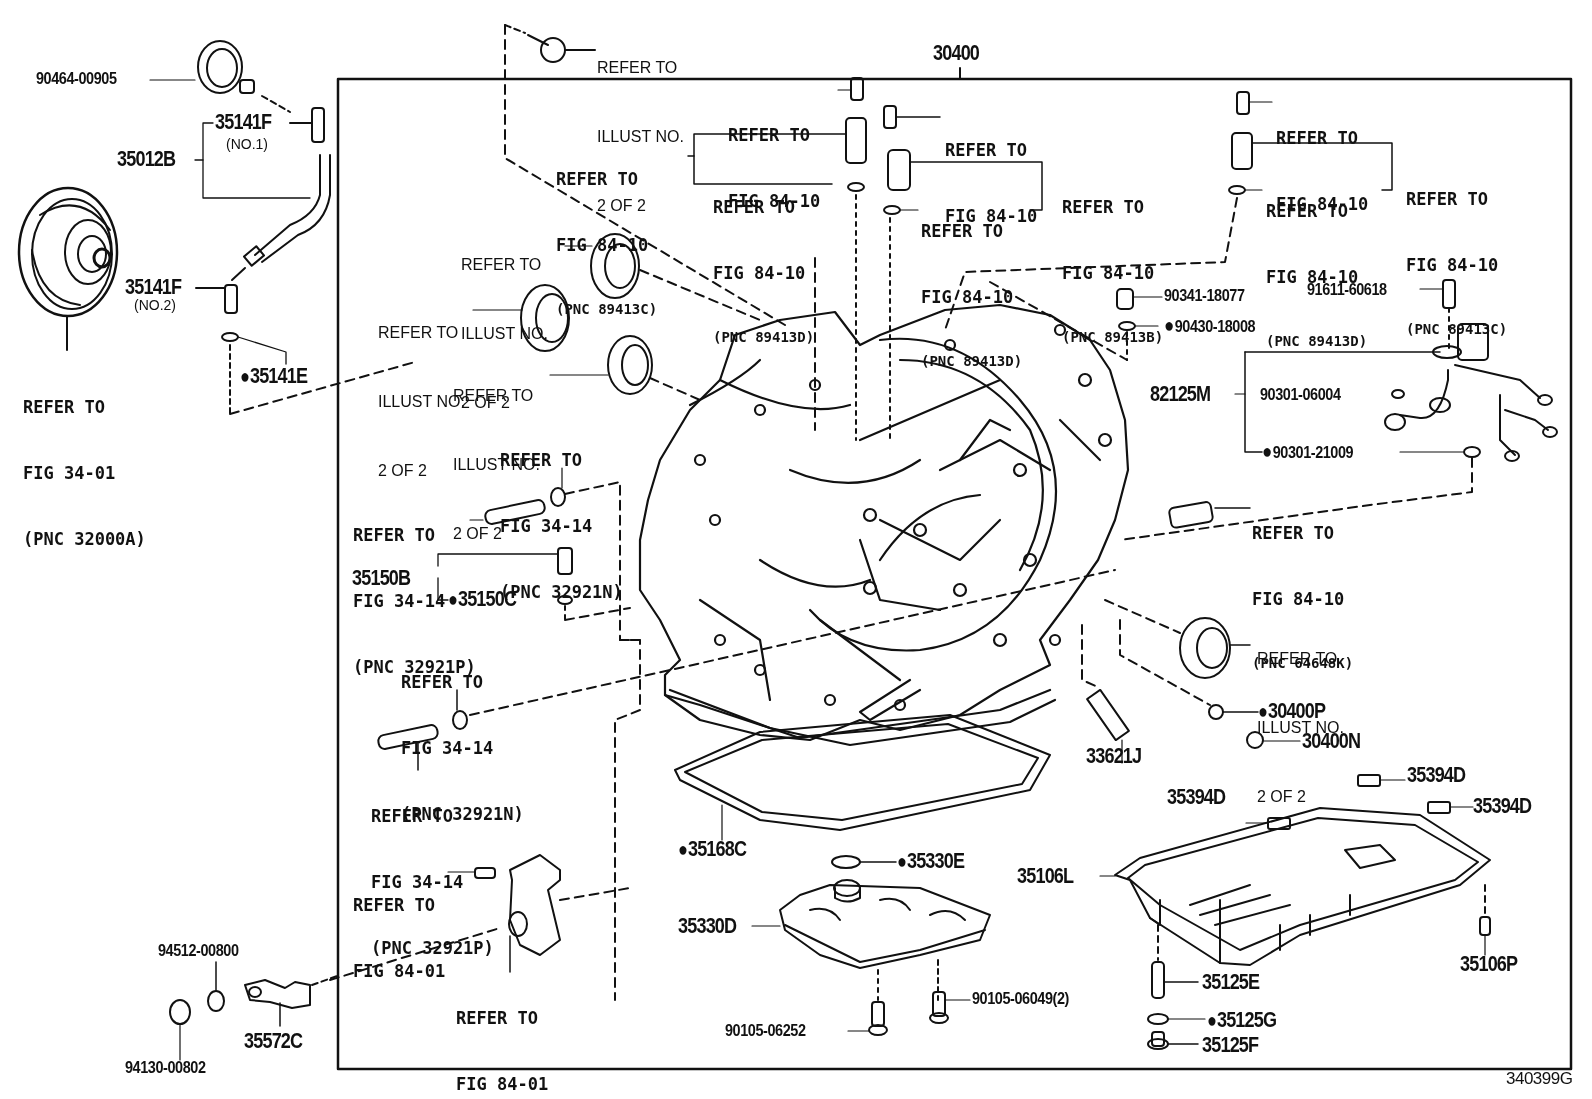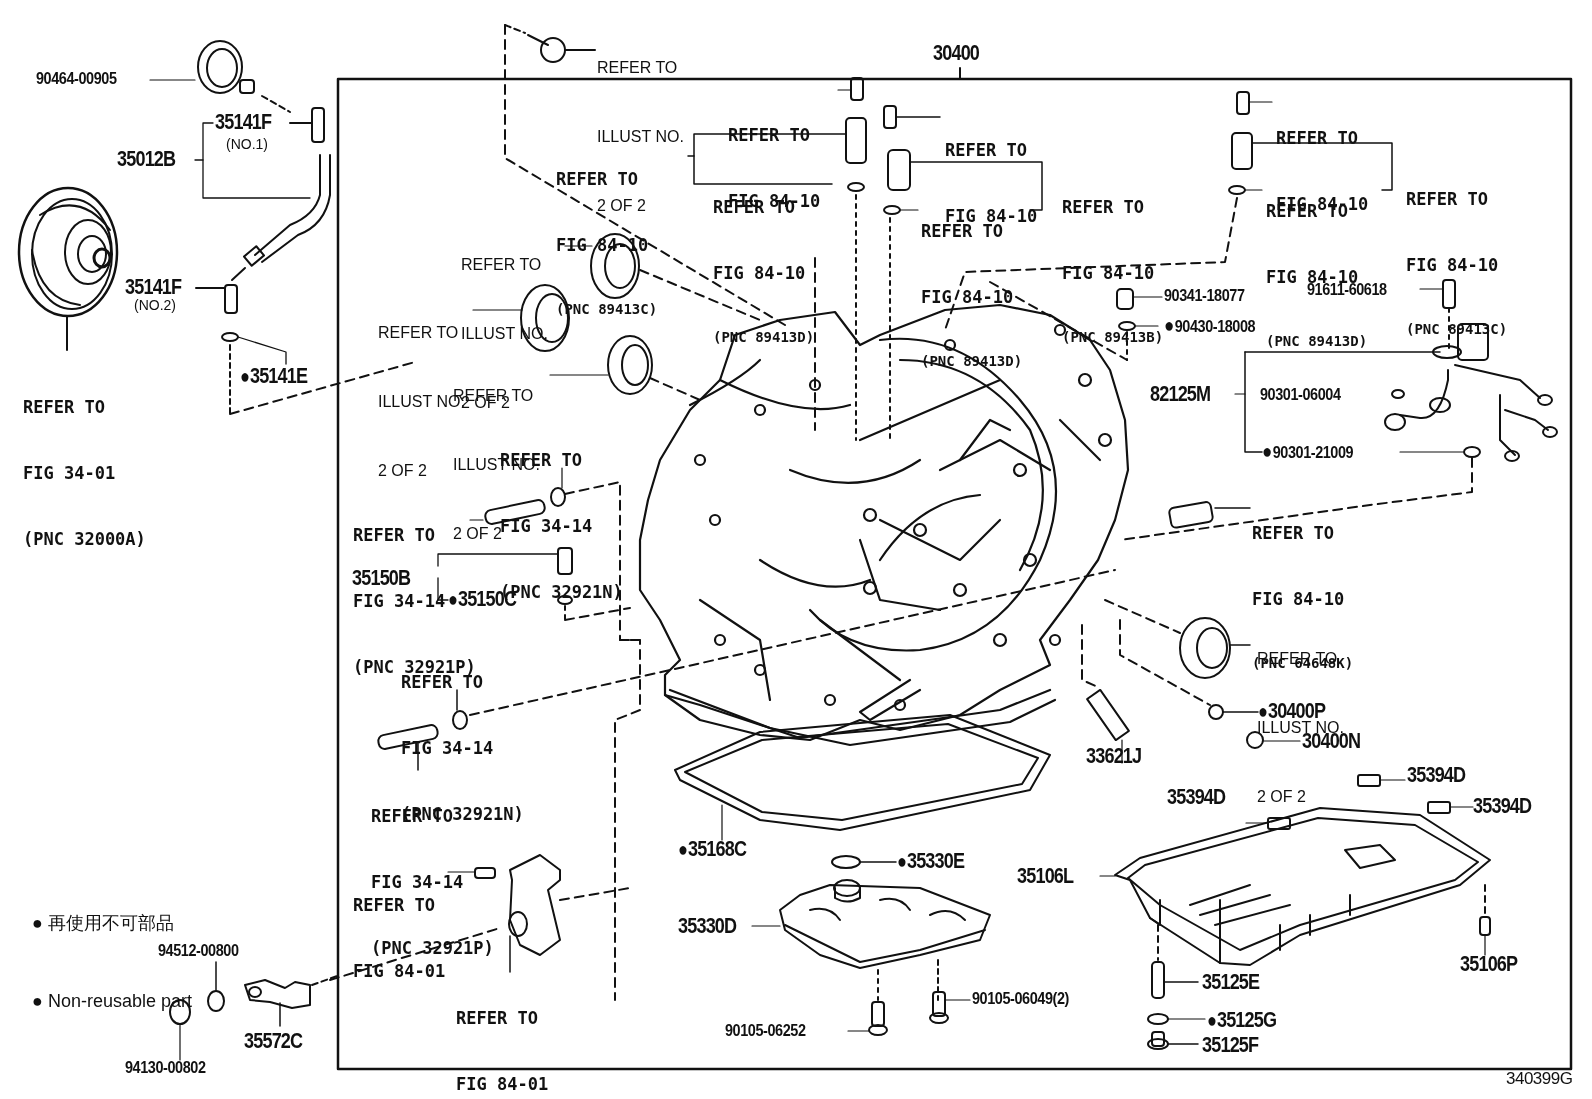--- a/index.html
+++ b/index.html
@@ -348,24 +348,20 @@
       <ellipse cx="255" cy="992" rx="6" ry="5"></ellipse>
       <line x1="280" y1="1003" x2="280" y2="1026" stroke-width="1.5"></line>
       <line x1="312" y1="985" x2="340" y2="975" stroke-dasharray="6 4"></line>
     </g>
   </g>
 </svg>
 
 <div class="lbl pn" style="left:933px;top:42px;">30400</div>
 <div class="lbl fig-id" style="left:1506px;top:1070px;">340399G</div>
 
-<div class="lbl legend" style="left:32px;top:858px;">
-  <div><span>●</span> <span>再使用不可部品</span></div>
-  <div><span>●</span> <span>Non-reusable part</span></div>
-</div>
 
 <div class="lbl pn-sm" style="left:36px;top:70px;">90464-00905</div>
 <div class="lbl pn" style="left:215px;top:111px;">35141F</div>
 <div class="lbl sub" style="left:226px;top:137px;">(NO.1)</div>
 <div class="lbl pn" style="left:117px;top:148px;">35012B</div>
 <div class="lbl pn" style="left:125px;top:276px;">35141F</div>
 <div class="lbl sub" style="left:134px;top:298px;">(NO.2)</div>
 <div class="lbl pn dot" style="left:240px;top:365px;">35141E</div>
 
 <div class="lbl pn-sm" style="left:1164px;top:287px;">90341-18077</div>

